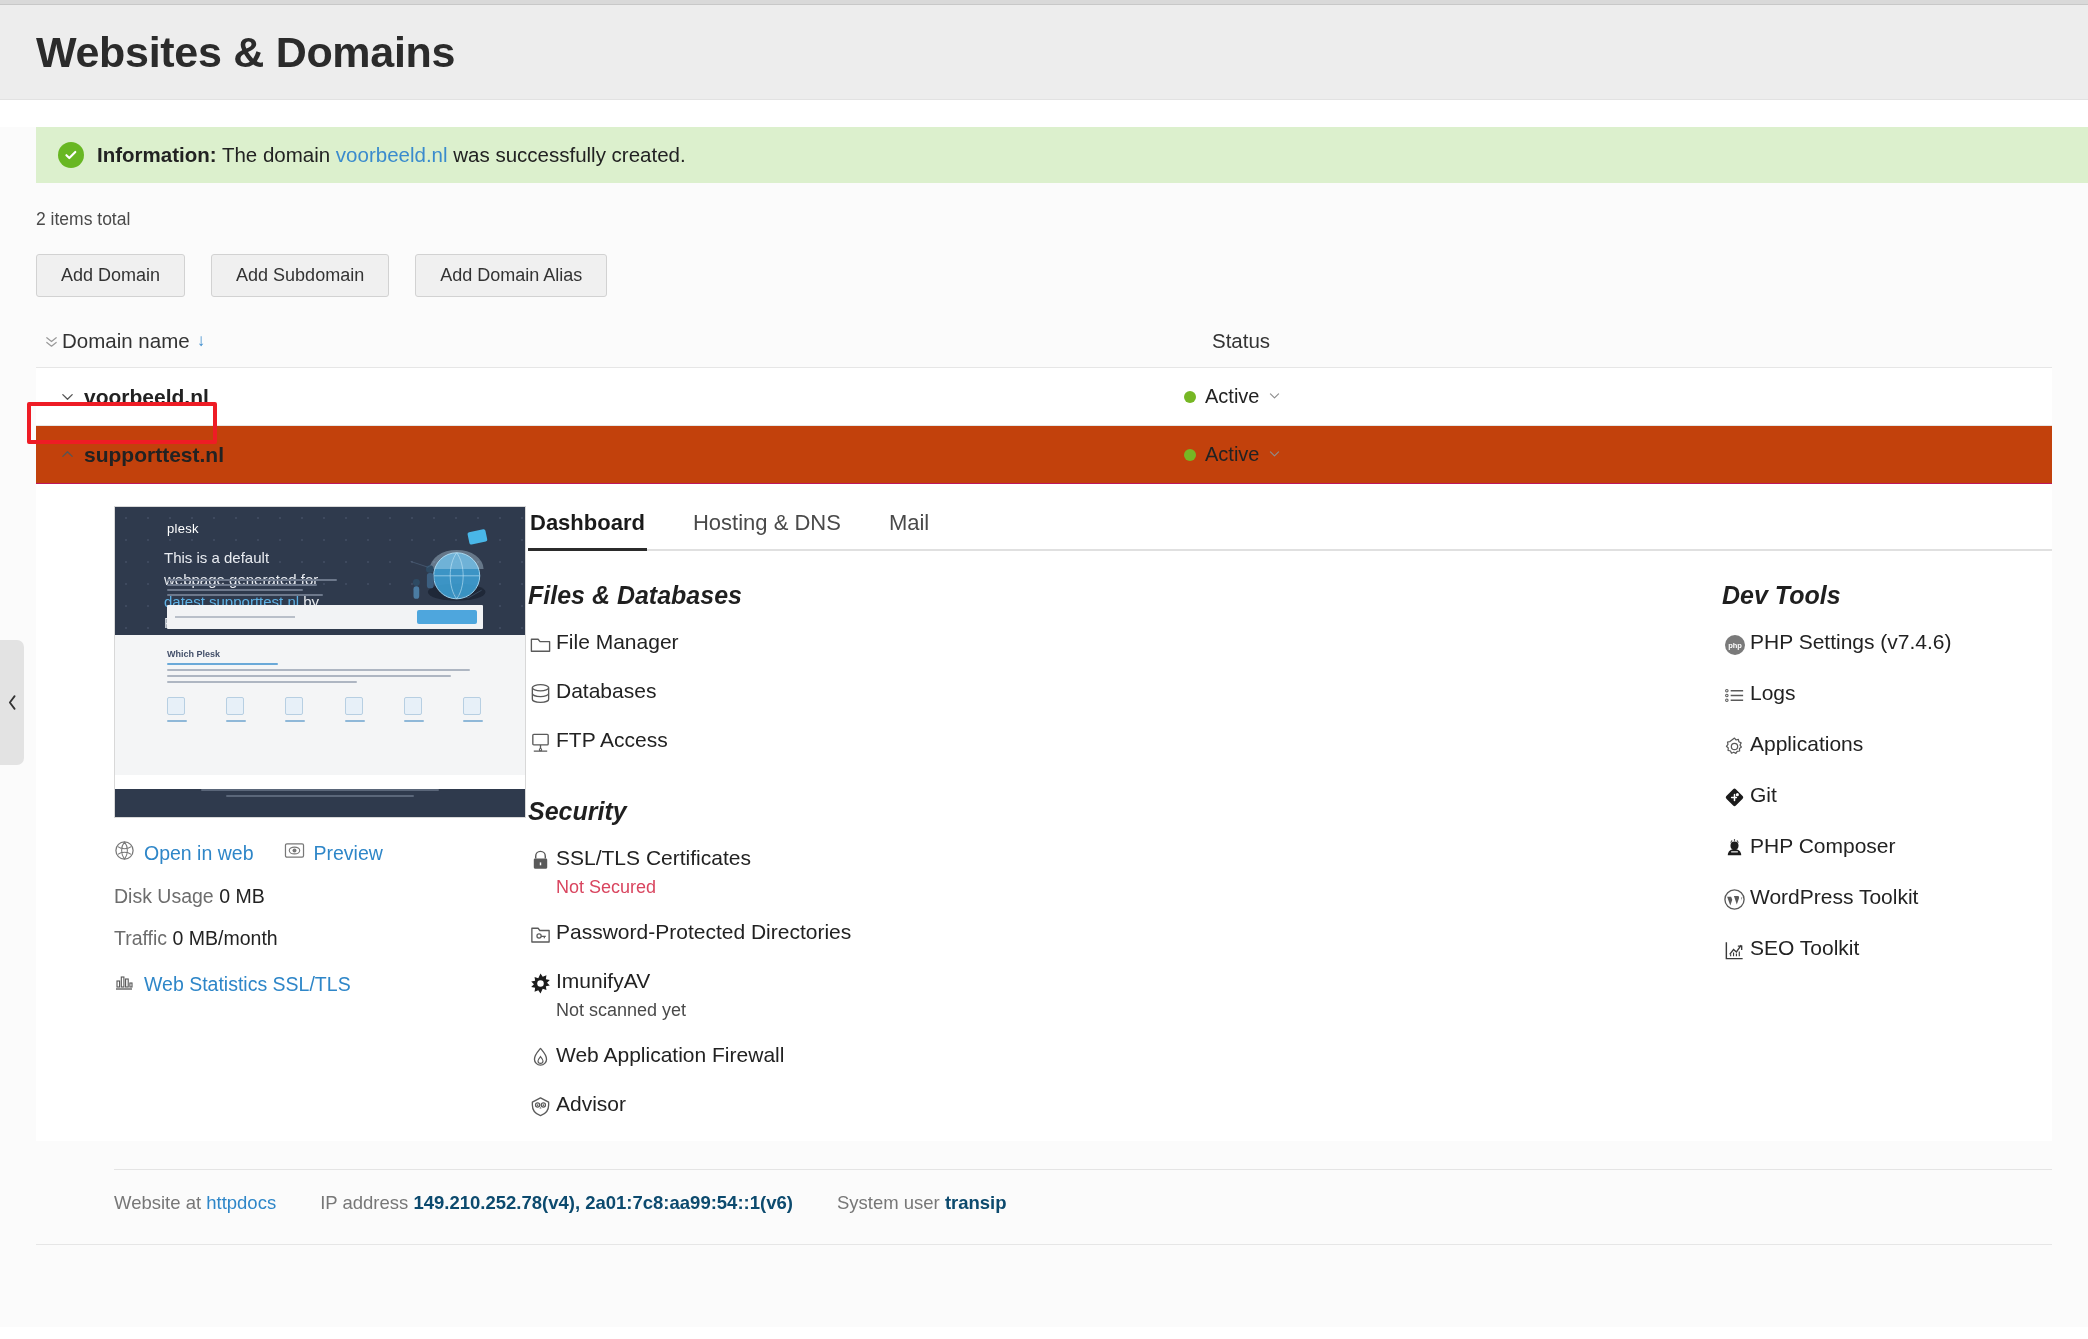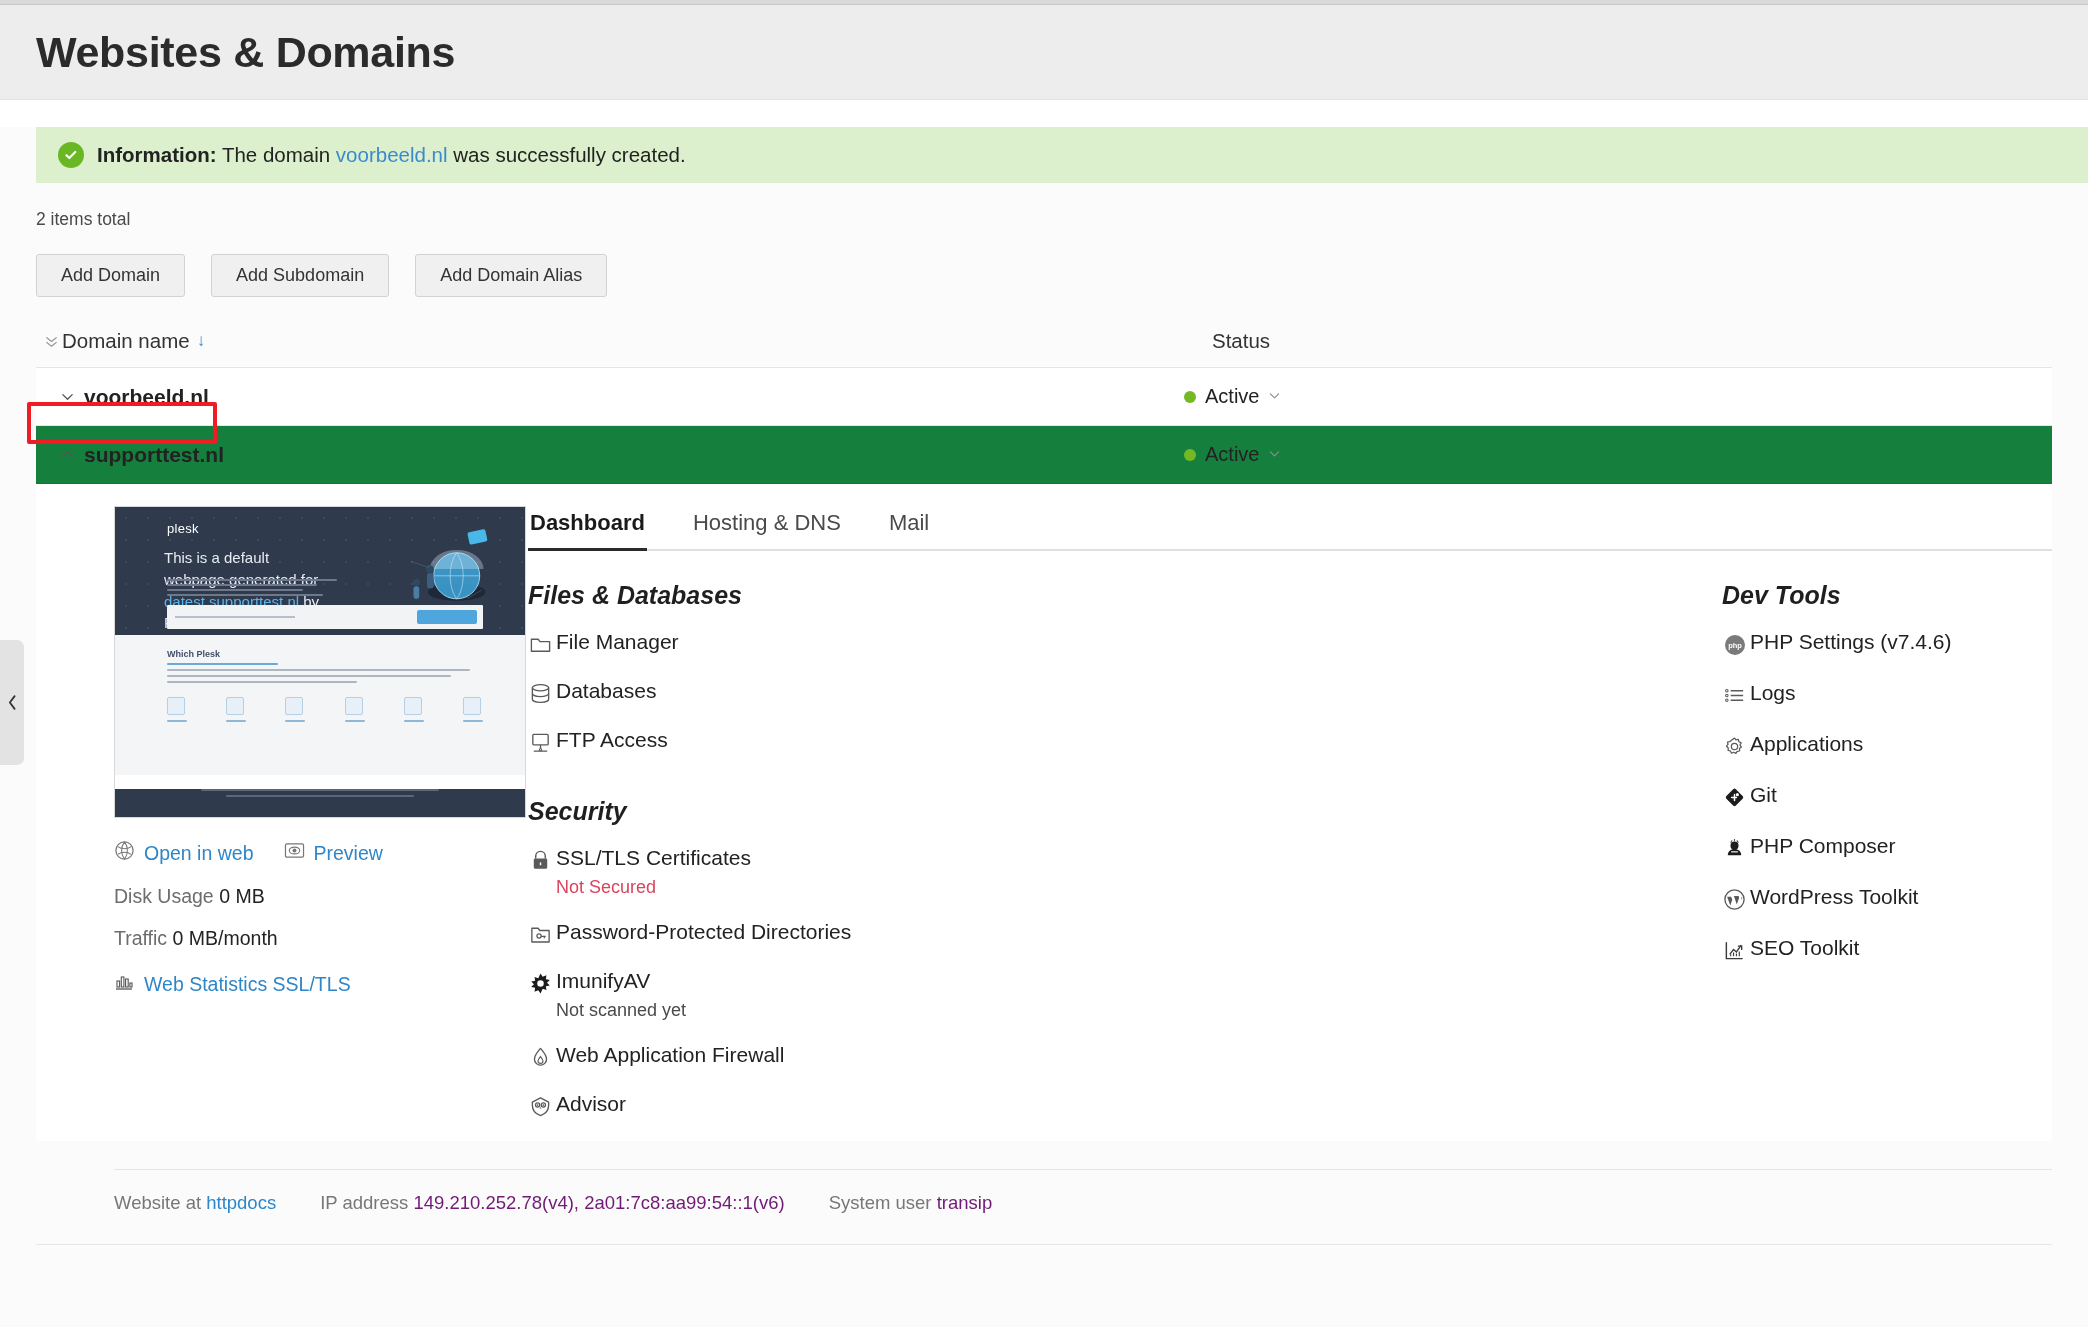--- a/index.html
+++ b/index.html
@@ -126,21 +126,21 @@
 
   
   .domain-row {
     display: flex;
     align-items: center;
     height: 58px;
     border-top: 1px solid #e6e6e6;
     font-size: 21px;
     position: relative;
   }
-  .domain-row.alt { background: #15803d; }
+  .domain-row.alt { background: #c2410c; }
   .domain-row.plain { background: #ffffff; }
   .row-chevron {
     width: 26px;
     margin-left: 18px;
     color: #666;
     font-size: 15px;
     display: inline-flex;
     justify-content: center;
     cursor: pointer;
   }
@@ -327,21 +327,21 @@
   
   .meta {
     border-top: 1px solid #e4e4e4;
     margin: 28px 0 0 78px;
     padding: 22px 0 30px 0;
     display: flex;
     gap: 44px;
     font-size: 18.5px;
     color: #777;
   }
-  .meta b { color: #701a75; font-weight: normal; }
+  .meta b { color: #0c4a6e; font-weight: bold; }
   .meta a { color: #2e86c8; text-decoration: none; cursor: pointer; }
 
   
   .card-end { border-top: 1px solid #e6e6e6; }
 
   
   .collapse-handle {
     position: absolute;
     left: 0; top: 640px;
     width: 24px; height: 125px;

